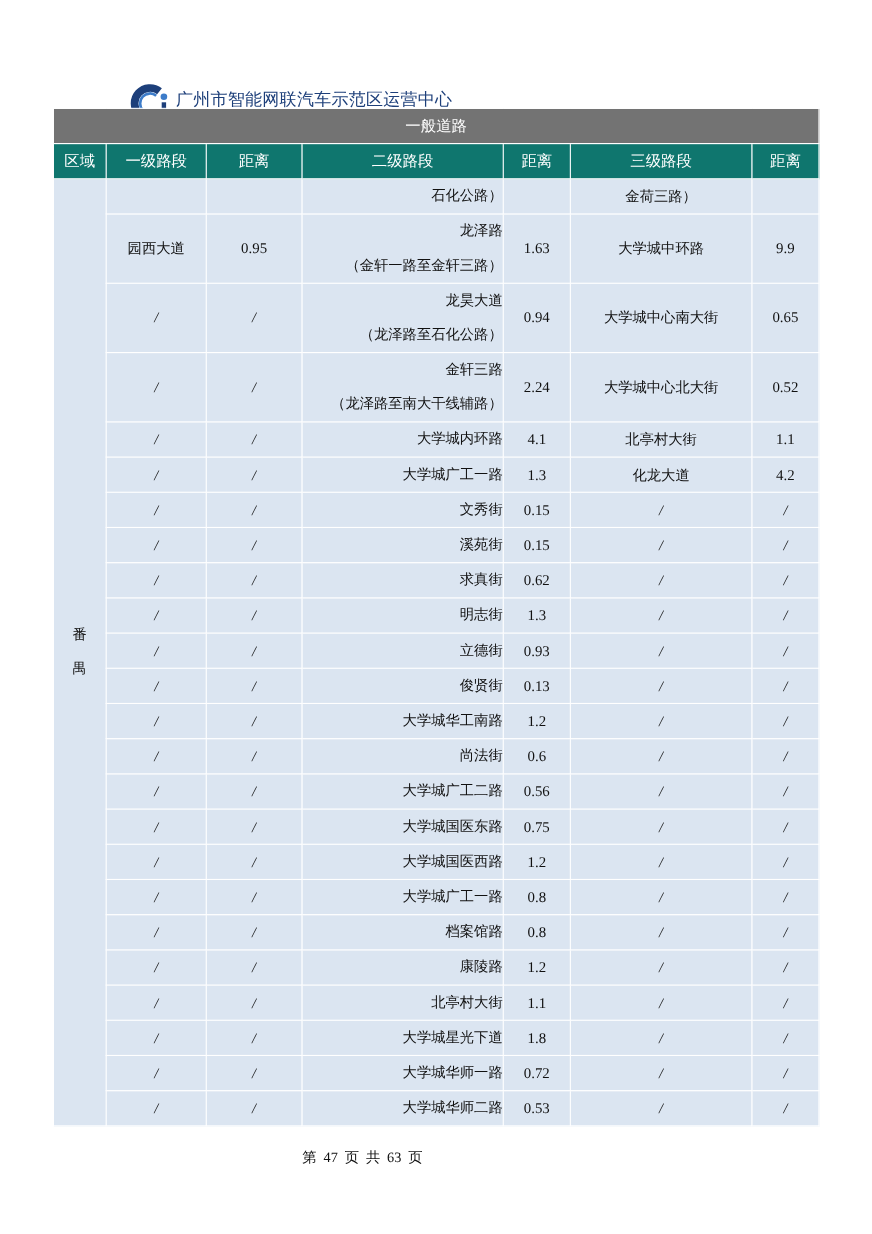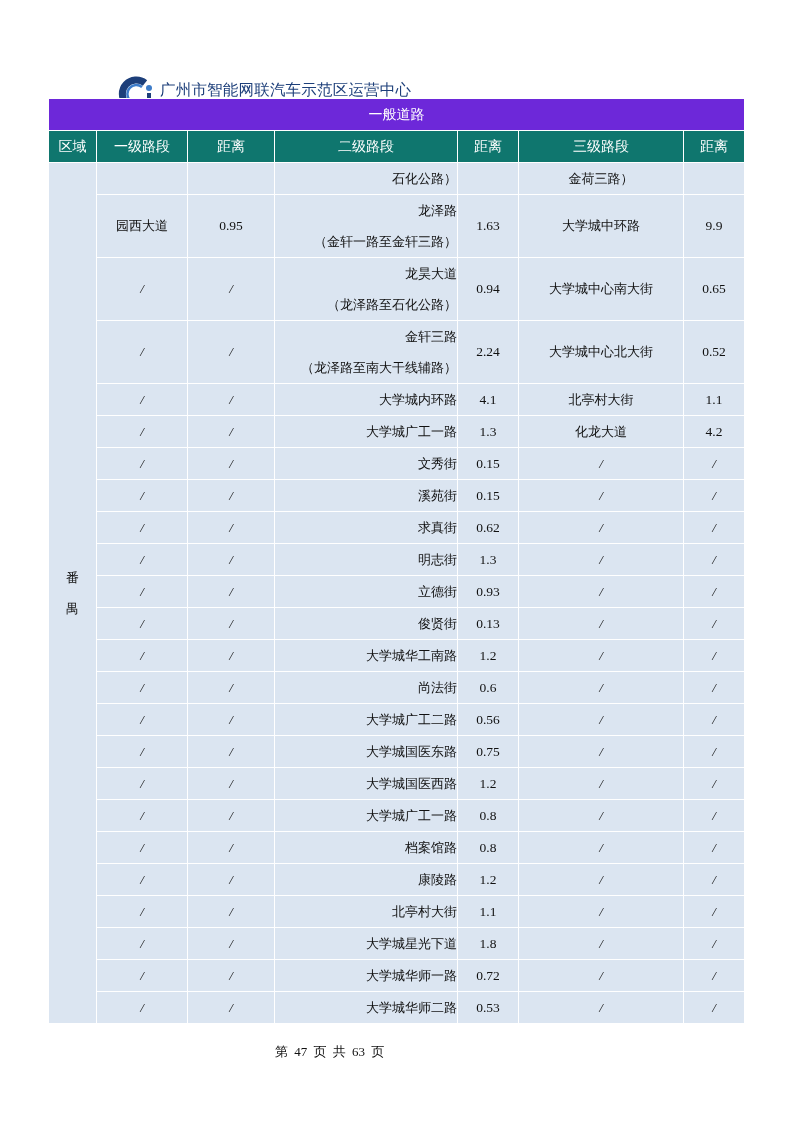--- a/index.html
+++ b/index.html
@@ -7,21 +7,21 @@
          font-family: "DejaVu Serif", "Liberation Serif", serif; color: #111; }
   .header { position: absolute; left: 118px; top: 56px; height: 36px; display: flex; align-items: center; margin-top: 20px; }
   .logo { width: 38px; height: 36px; position: relative; }
   .logo svg { display: block; }
   .brand { margin-left: 4px; display: flex; flex-direction: column; }
   .brand-cn { font-family: "DejaVu Sans", "Liberation Sans", sans-serif; font-size: 15.5px; color: #1d3f7a; letter-spacing: 0.2px; line-height: 17px; }
   .brand-en { font-family: "Liberation Sans", "DejaVu Sans", sans-serif; font-size: 5.2px; color: #1d3f7a; font-weight: bold; letter-spacing: 0.05px; line-height: 7px; transform: scaleX(0.95); transform-origin: left; }
 
   table.roads { position: absolute; left: 48px; top: 98px; width: 696px; border-collapse: collapse; table-layout: fixed; }
   table.roads td, table.roads th { border: 1.5px solid #ffffff; padding: 0; text-align: center; vertical-align: middle; }
-  th.title { background: #6d28d9; color: #ffffff; height: 31px; font-family: "DejaVu Sans", "Liberation Sans", sans-serif; font-weight: normal; font-size: 14px; }
+  th.title { background: #737373; color: #ffffff; height: 31px; font-family: "DejaVu Sans", "Liberation Sans", sans-serif; font-weight: normal; font-size: 14px; }
   th.col { background: #0f766e; color: #ffffff; height: 31px; font-family: "DejaVu Sans", "Liberation Sans", sans-serif; font-weight: normal; font-size: 14px; }
   td { background: #dbe5f1; font-size: 13px; color: #111; }
   td.num { font-family: "Liberation Serif", "DejaVu Serif", serif; font-size: 13.5px; }
   td.slash { font-family: "Liberation Serif", serif; font-style: italic; font-size: 13px; }
   tr.r1 td { height: 31px; }
   tr.r2 td { height: 60px; }
   .cell-lines span { display: block; line-height: 31px; text-align: right; }
   td.region { vertical-align: bottom; padding-bottom: 12px; }
   td.region span { display: block; line-height: 31px; font-size: 13px; }
 

